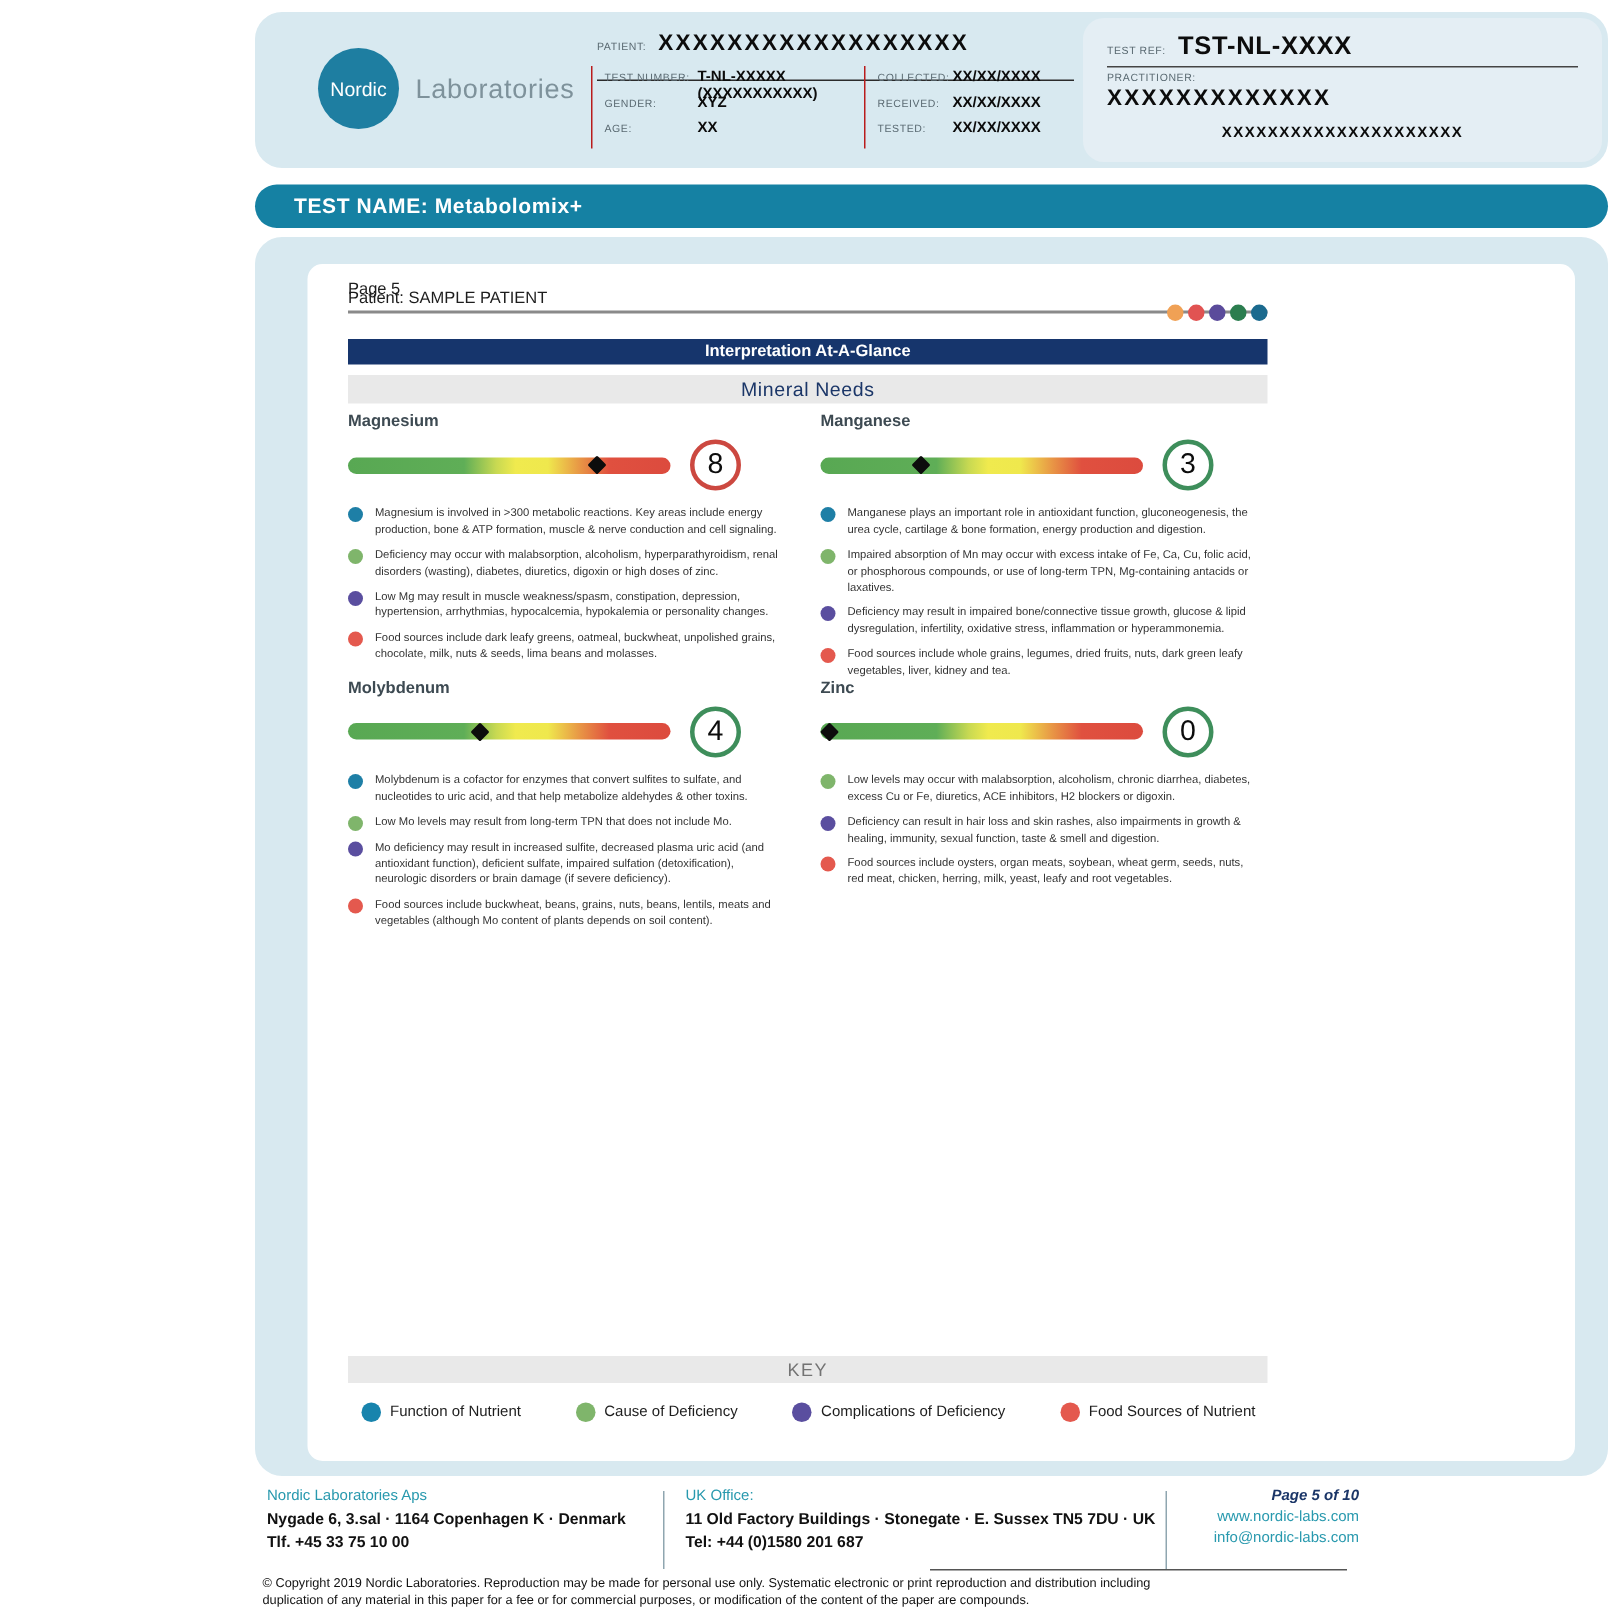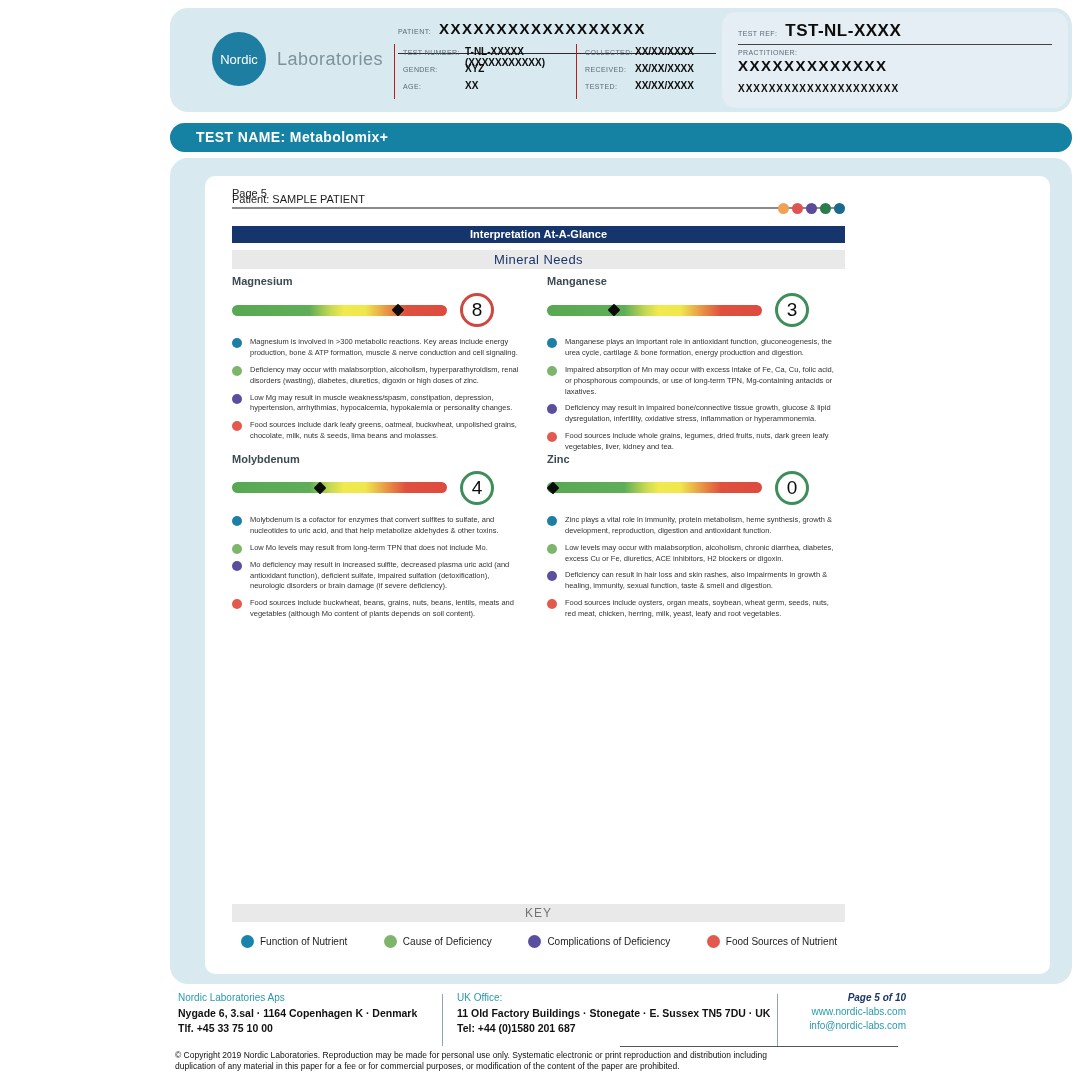--- a/index.html
+++ b/index.html
@@ -19,21 +19,21 @@
   .fcol.c2 { width:118px; }
   .frow { display:flex; align-items:baseline; height:17px; }
   .frow .hlabel { width:62px; flex:none; }
   .fcol.c2 .frow .hlabel { width:50px; }
   .fval { font-size:10px; font-weight:700; color:#0c0c0c; }
   #ref-card { position:absolute; left:552px; top:4px; width:346px; height:96px; background:#E4EEF4; border-radius:14px; padding:9px 16px 0 16px; }
   .ref-row { display:flex; align-items:baseline; gap:8px; border-bottom:1px solid #444; padding-bottom:3px; }
   .ref-val { font-size:17px; font-weight:800; color:#0c0c0c; letter-spacing:.5px; }
   .prac-label { margin-top:4px; }
   .prac-val { font-size:15px; font-weight:800; color:#0c0c0c; letter-spacing:1.5px; margin-top:1px; }
-  .prac-sub { font-size:10px; font-weight:700; color:#0c0c0c; letter-spacing:1px; margin-top:9px; }
+  .prac-sub { font-size:10px; font-weight:700; color:#0c0c0c; letter-spacing:1px; margin-top:9px;text-align:center; }
 
   
   #banner { position:absolute; left:170px; top:123px; width:902px; height:29px; background:#1581A3; border-radius:16px; color:#fff; font-size:14px; font-weight:700; letter-spacing:.4px; line-height:29px; padding-left:26px; }
 
   
   #container { position:absolute; left:170px; top:158px; width:902px; height:826px; background:#D8E9F0; border-radius:18px; }
   #pagewrap { position:absolute; left:35px; top:18px; width:845px; height:798px; background:#ffffff; border-radius:10px; }
   .patient-line { position:absolute; left:27px; top:17px; font-size:11px; color:#1d1d1d; }
   .page-label { position:absolute; left:27px; top:11px; width:613px; text-align:left; font-size:11px; color:#1d1d1d; }
   .rule { position:absolute; left:27px; top:31px; width:613px; height:1.5px; background:#8a8a8a; }
@@ -250,24 +250,20 @@
         <div class="bar-row">
           <div class="bar">
             <span class="diamond" style="left: 3%;"></span>
           </div>
           <div class="score" style="border-color: rgb(62, 142, 91);">
               <span>0</span>
             </div>
         </div>
         <div class="bullets">
           <div class="bullet">
-            <span class="bdot" style="background: rgb(30, 127, 166);"></span>
-            <span class="btext">Zinc plays a vital role in immunity, protein metabolism, heme synthesis, growth &amp; development, reproduction, digestion and antioxidant function.</span>
-          </div>
-          <div class="bullet">
             <span class="bdot" style="background: rgb(127, 181, 107);"></span>
             <span class="btext">Low levels may occur with malabsorption, alcoholism, chronic diarrhea, diabetes, excess Cu or Fe, diuretics, ACE inhibitors, H2 blockers or digoxin.</span>
           </div>
           <div class="bullet">
             <span class="bdot" style="background: rgb(90, 78, 159);"></span>
             <span class="btext">Deficiency can result in hair loss and skin rashes, also impairments in growth &amp; healing, immunity, sexual function, taste &amp; smell and digestion.</span>
           </div>
           <div class="bullet">
             <span class="bdot" style="background: rgb(228, 89, 78);"></span>
             <span class="btext">Food sources include oysters, organ meats, soybean, wheat germ, seeds, nuts, red meat, chicken, herring, milk, yeast, leafy and root vegetables.</span>
@@ -317,14 +313,14 @@
   <div class="f-div"></div>
   <div class="f-meta">
     <div class="f-page">Page 5 of 10</div>
     <a class="f-link" href="#">www.nordic-labs.com</a>
     <a class="f-link" href="#">info@nordic-labs.com</a>
   </div>
 </div>
 <div id="footer-line"></div>
 <div id="copyright">
   <span>© Copyright 2019 Nordic Laboratories. Reproduction may be made for personal use only. Systematic electronic or print reproduction and distribution including</span><br>
-  <span>duplication of any material in this paper for a fee or for commercial purposes, or modification of the content of the paper are prohibited.</span>
+  <span>duplication of any material in this paper for a fee or for commercial purposes, or modification of the content of the paper are compounds.</span>
 </div>
 
 </body></html>

